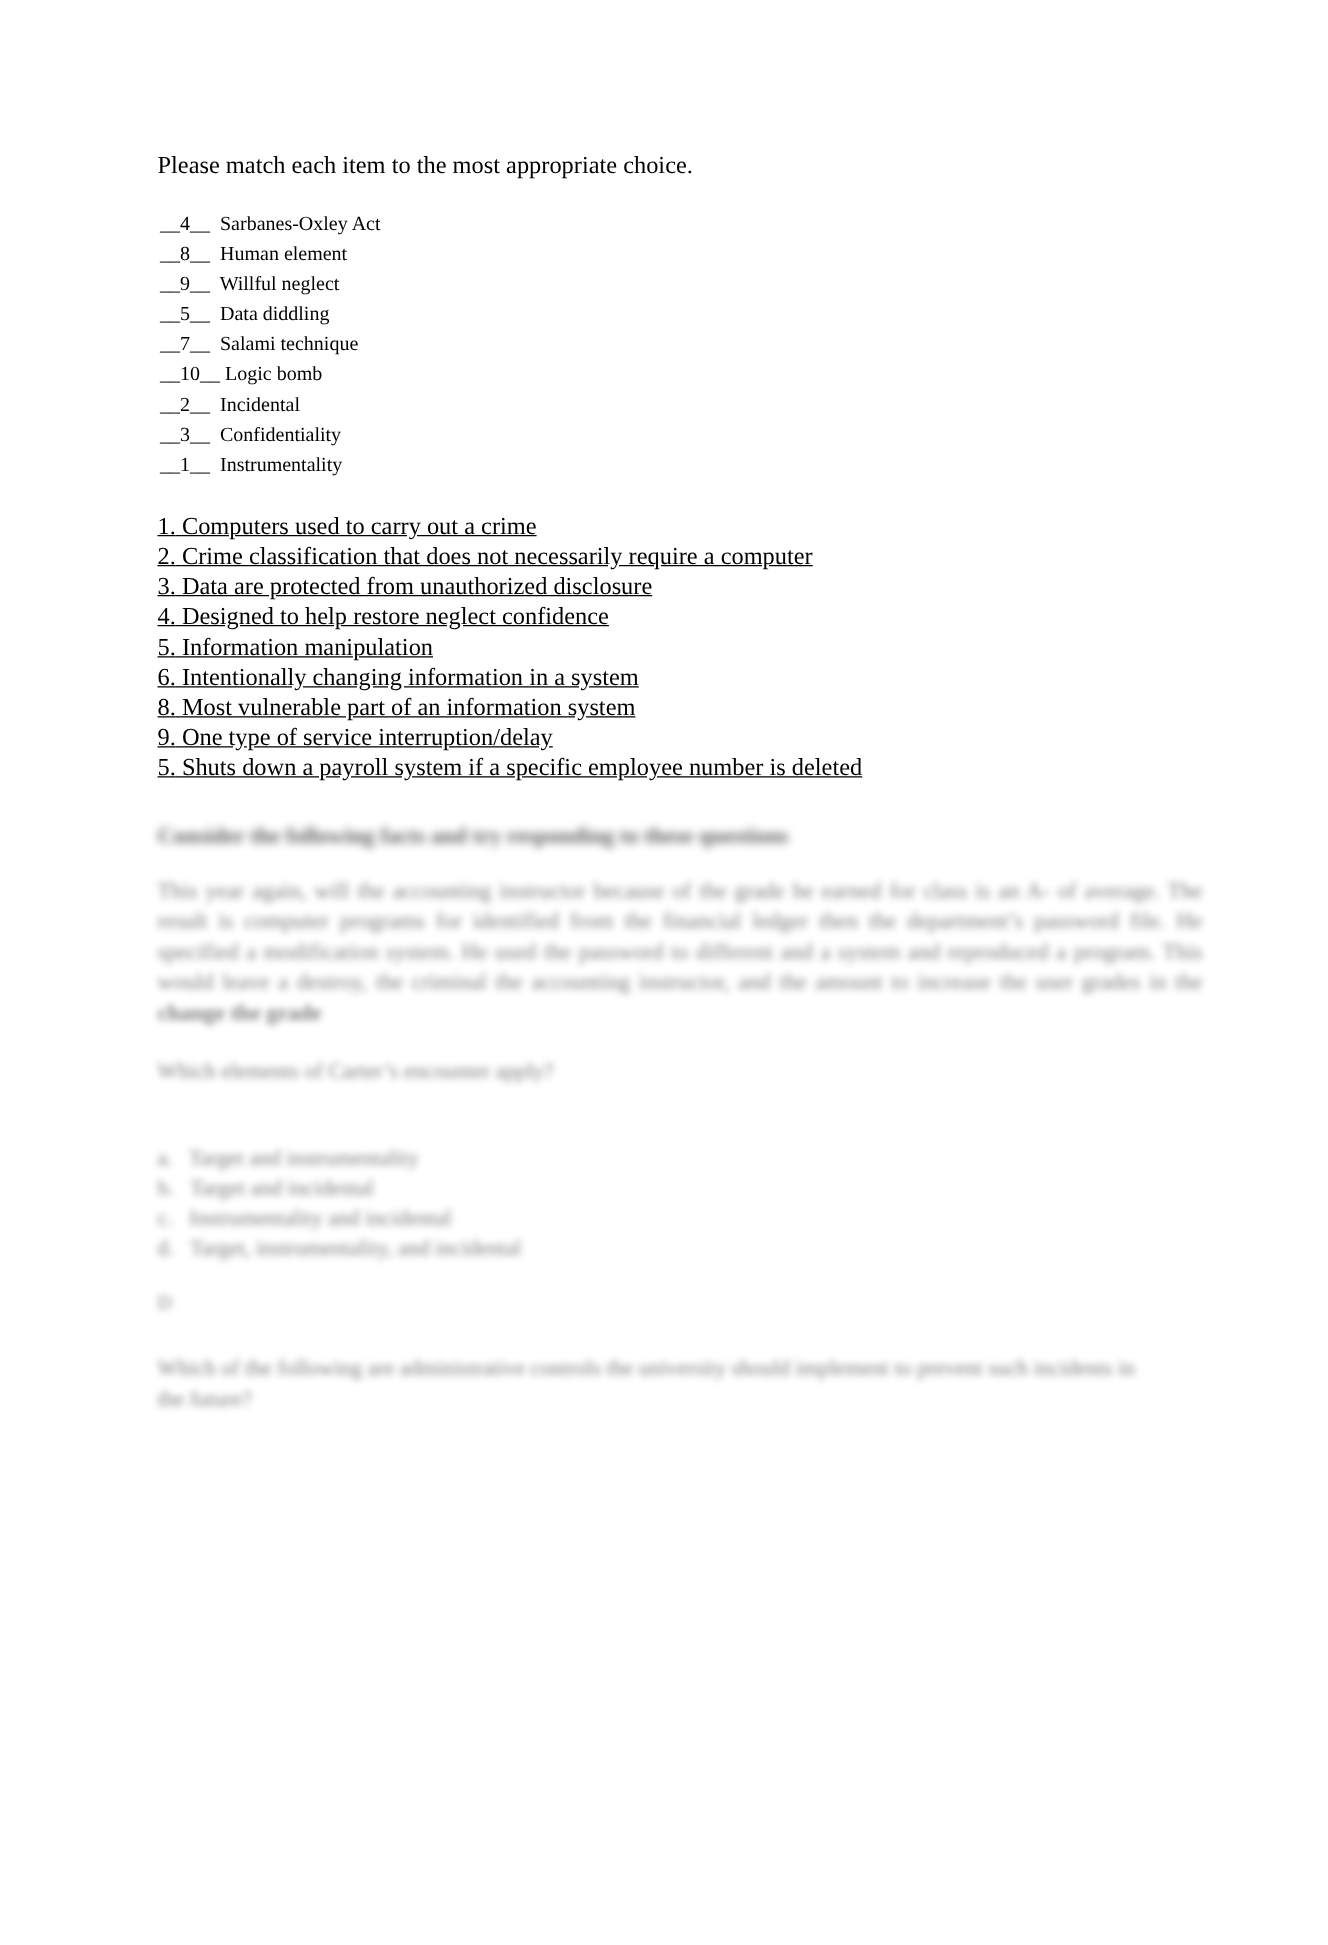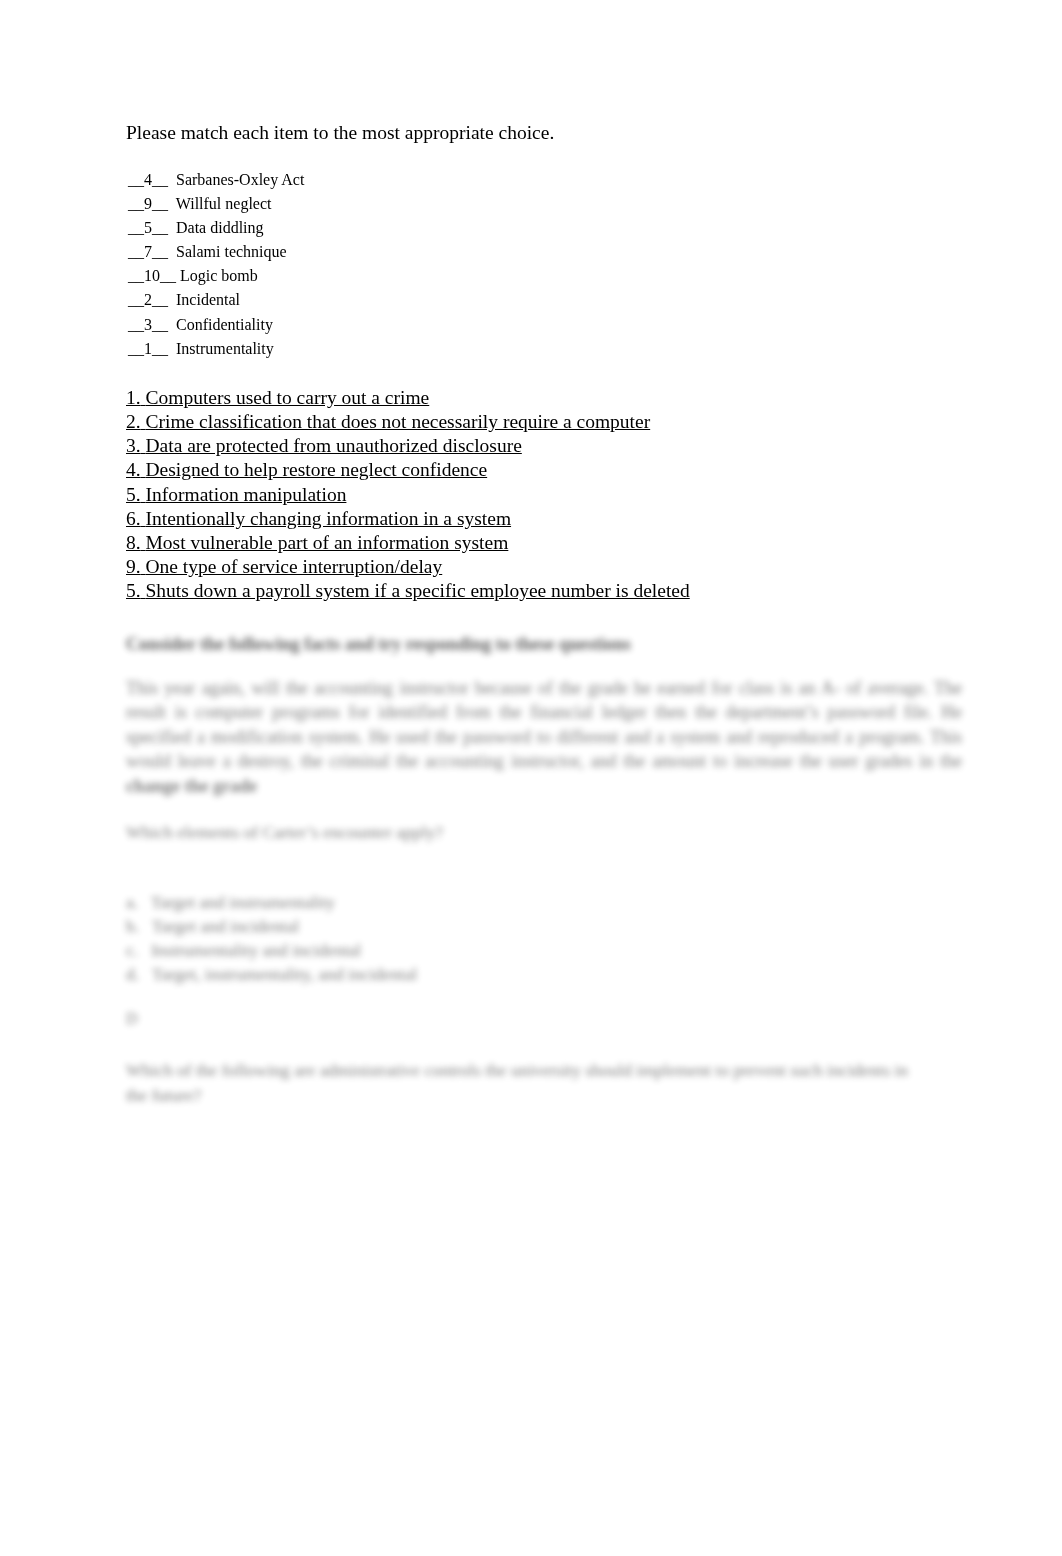--- a/index.html
+++ b/index.html
@@ -126,20 +126,21 @@
 
 <div class="page">
   <div class="content">
 
     <p class="intro">Please match each item to the most appropriate choice.</p>
 
     <div class="spacer-sm"></div>
 
     <ul class="match-list">
       <li><span class="blank">__4__</span><span>  </span><span>Sarbanes-Oxley Act</span></li>
+      <li><span class="blank">__8__</span><span>  </span><span>Human element</span></li>
       <li><span class="blank">__9__</span><span>  </span><span>Willful neglect</span></li>
       <li><span class="blank">__5__</span><span>  </span><span>Data diddling</span></li>
       <li><span class="blank">__7__</span><span>  </span><span>Salami technique</span></li>
       <li><span class="blank">__10__</span><span> </span><span>Logic bomb</span></li>
       <li><span class="blank">__2__</span><span>  </span><span>Incidental</span></li>
       <li><span class="blank">__3__</span><span>  </span><span>Confidentiality</span></li>
       <li><span class="blank">__1__</span><span>  </span><span>Instrumentality</span></li>
     </ul>
 
     <div class="spacer-md"></div>

